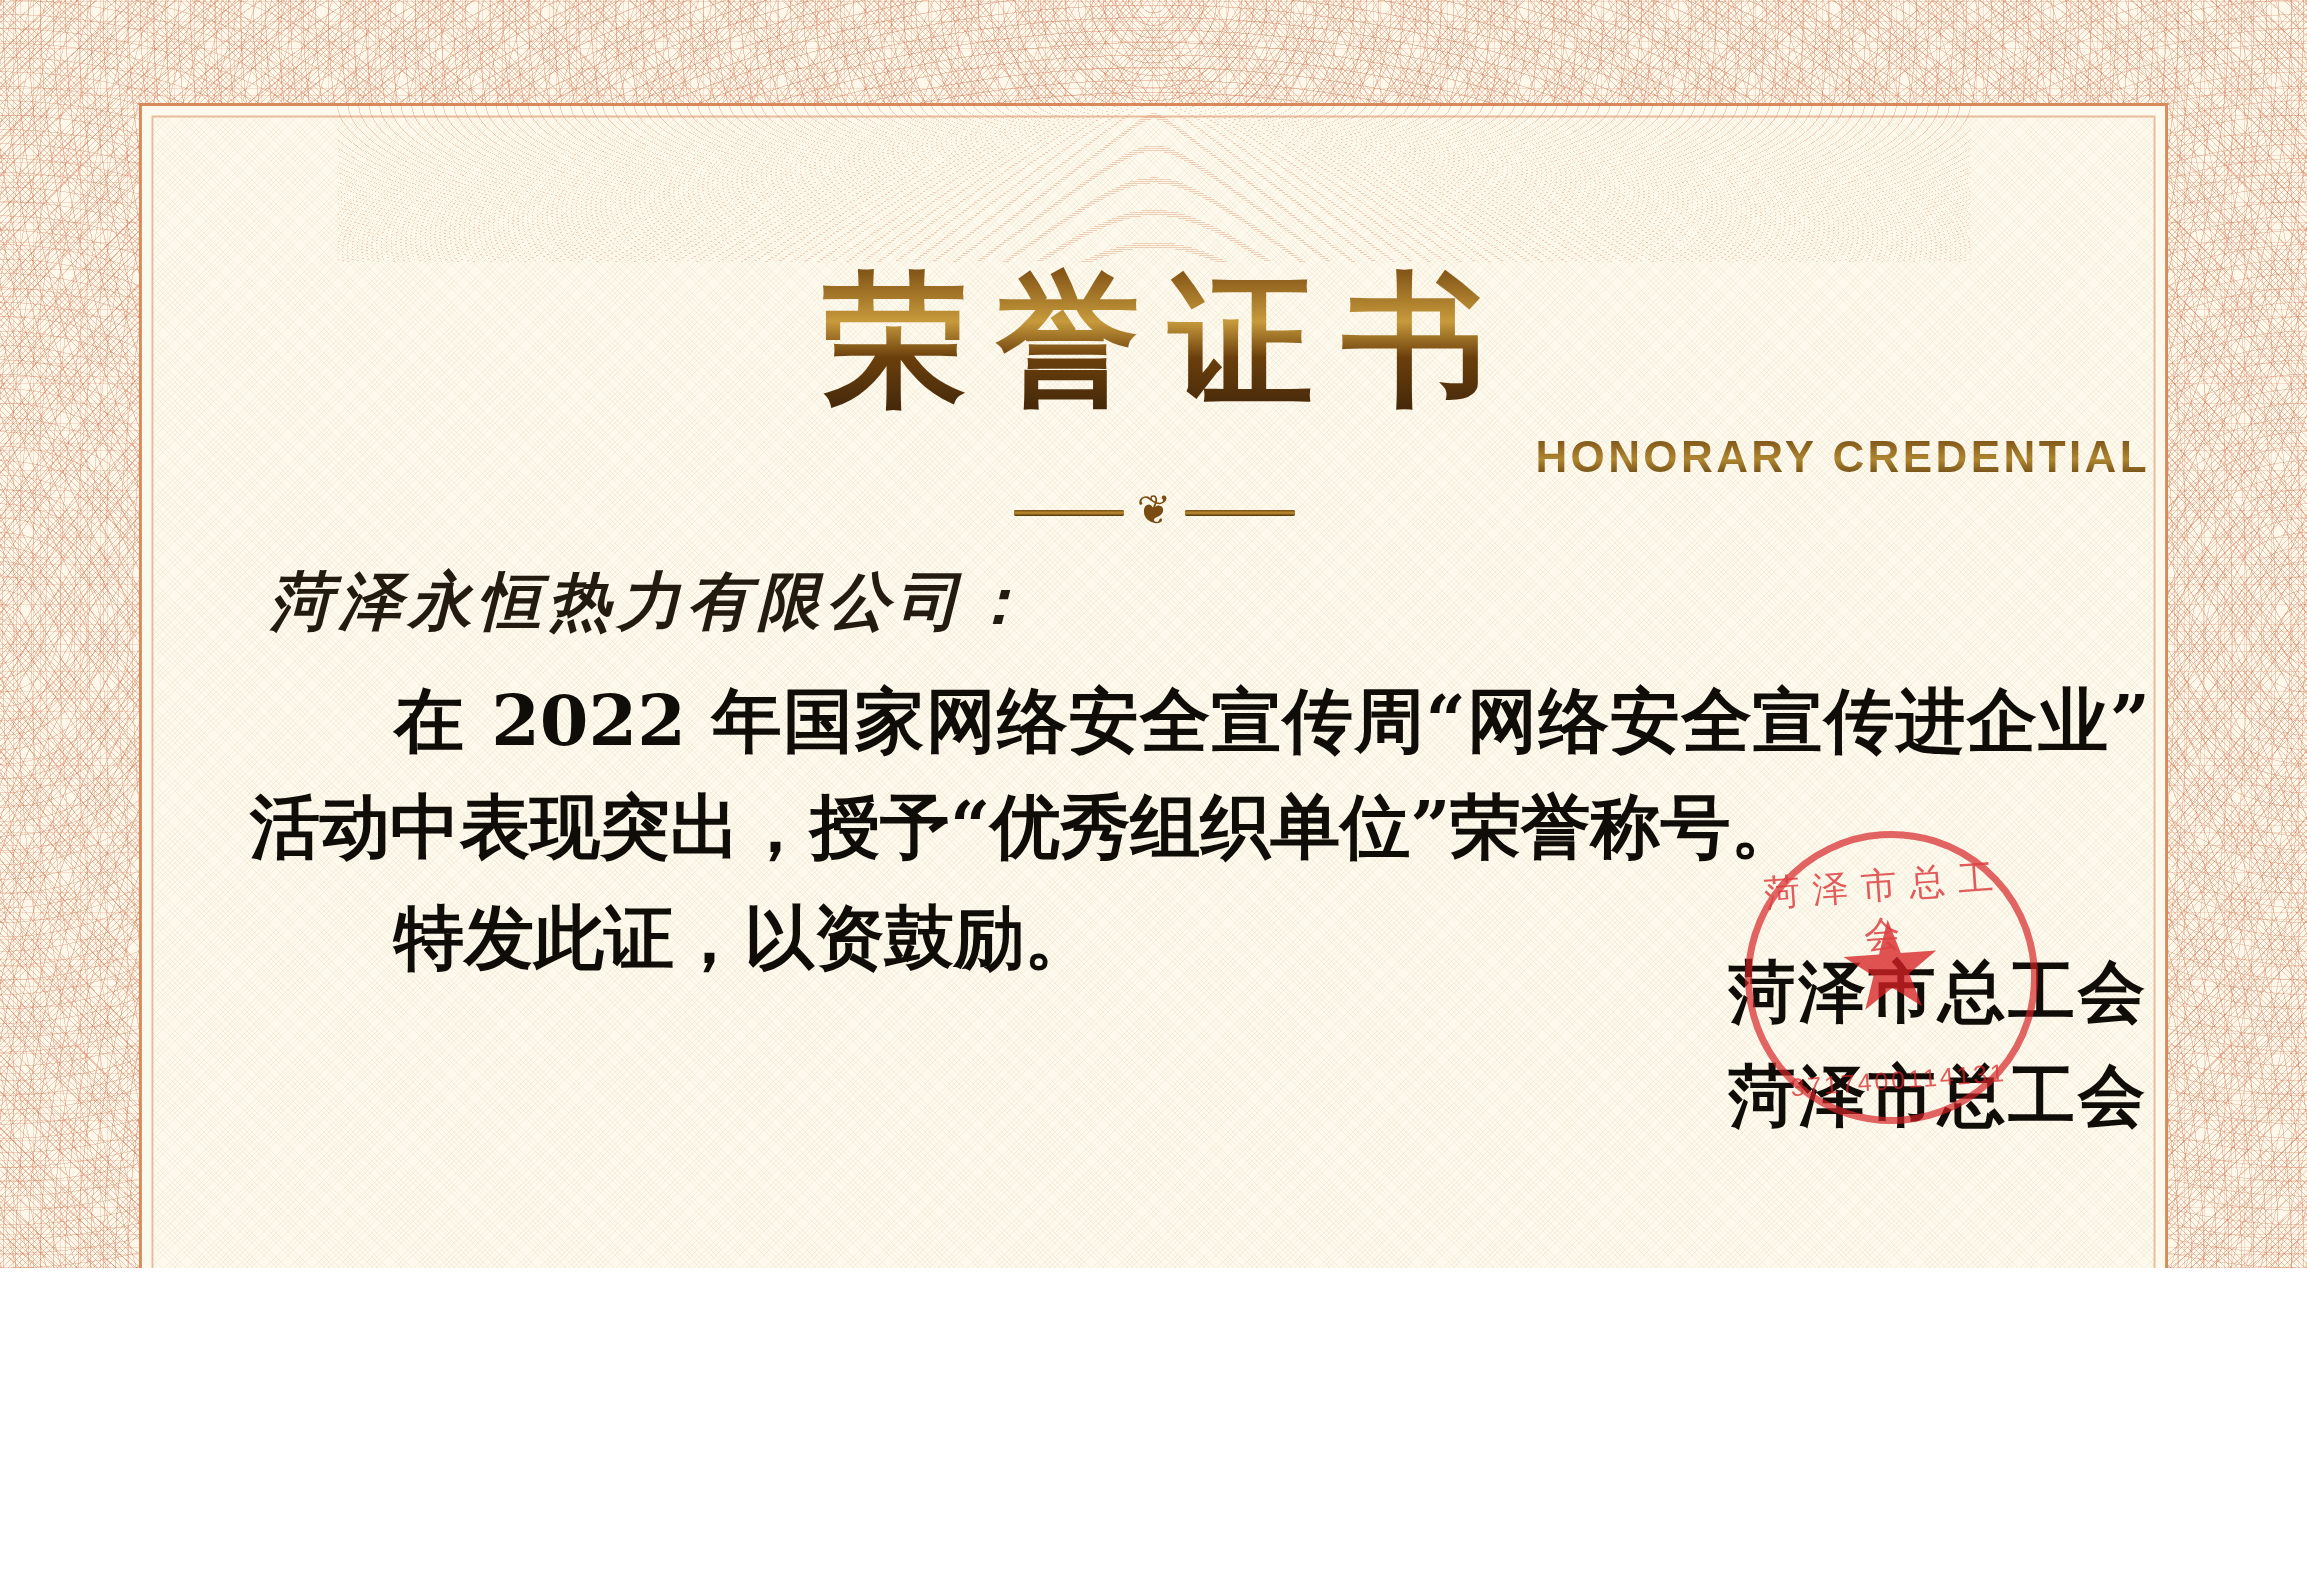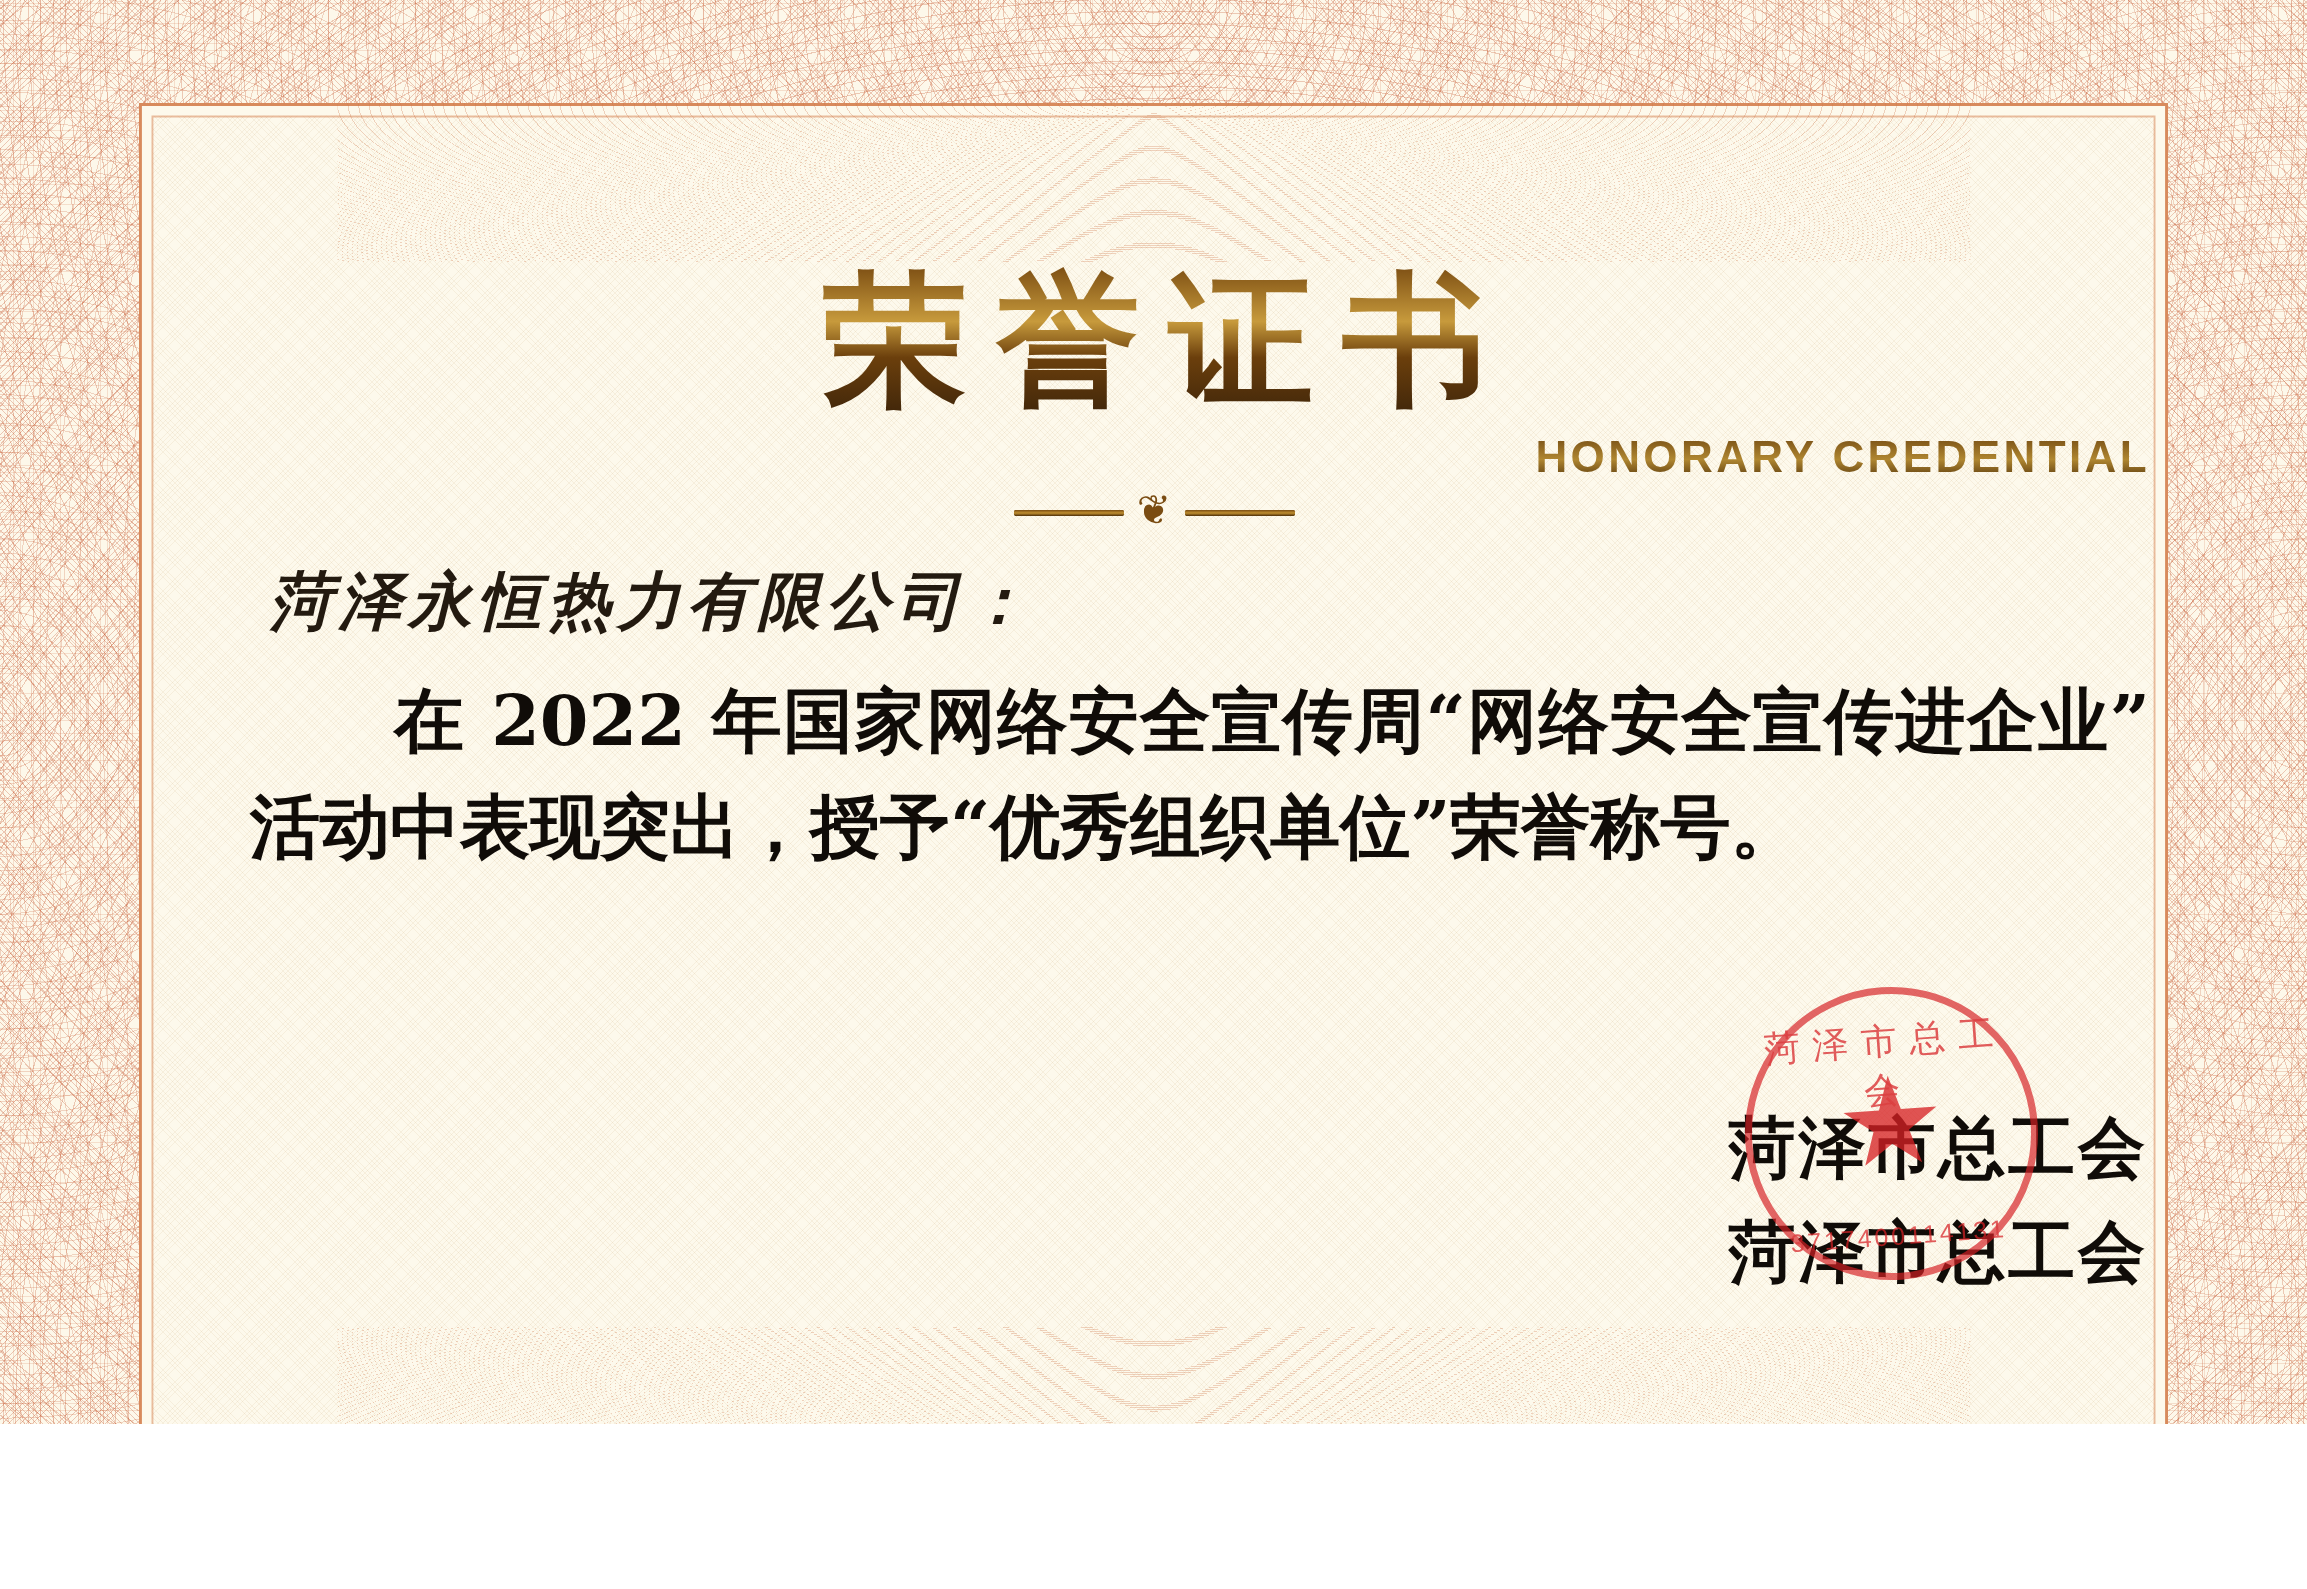--- a/index.html
+++ b/index.html
@@ -12,21 +12,21 @@
     width: 2307px;
     height: 1589px;
     overflow: hidden;
     font-family: "Liberation Serif", serif;
   }
 
   
   .certificate {
     position: relative;
     width: 2307px;
-    height: 1424px;
+    height: 1268px;
     background: #fbf6e4;
     overflow: hidden;
   }
 
   
   .guilloche {
     position: absolute;
     inset: 0;
     background-color: #fdf8ea;
     background-image:
@@ -249,20 +249,21 @@
     <div class="divider">
       <span class="bar"></span>
       <span class="flourish">❦</span>
       <span class="bar"></span>
     </div>
 
     <div class="recipient">菏泽永恒热力有限公司：</div>
 
     <div class="body-text">
       <p>在 2022 年国家网络安全宣传周“网络安全宣传进企业”活动中表现突出，授予“优秀组织单位”荣誉称号。</p>
+      <p>特发此证，以资鼓励。</p>
     </div>
 
   </div>
 
   <div class="signature-block">
     <div>菏泽市总工会</div>
     <div>菏泽市总工会</div>
   </div>
 
   <div class="seal">

